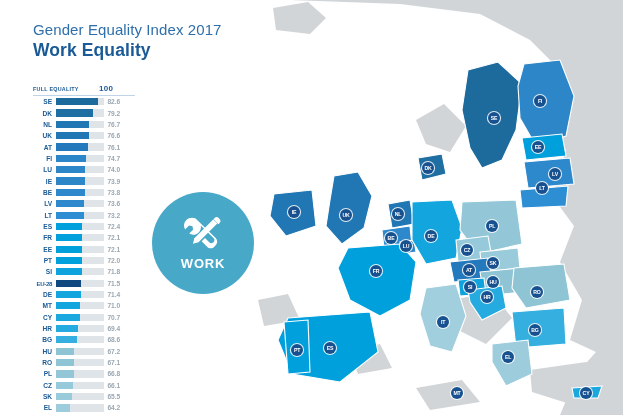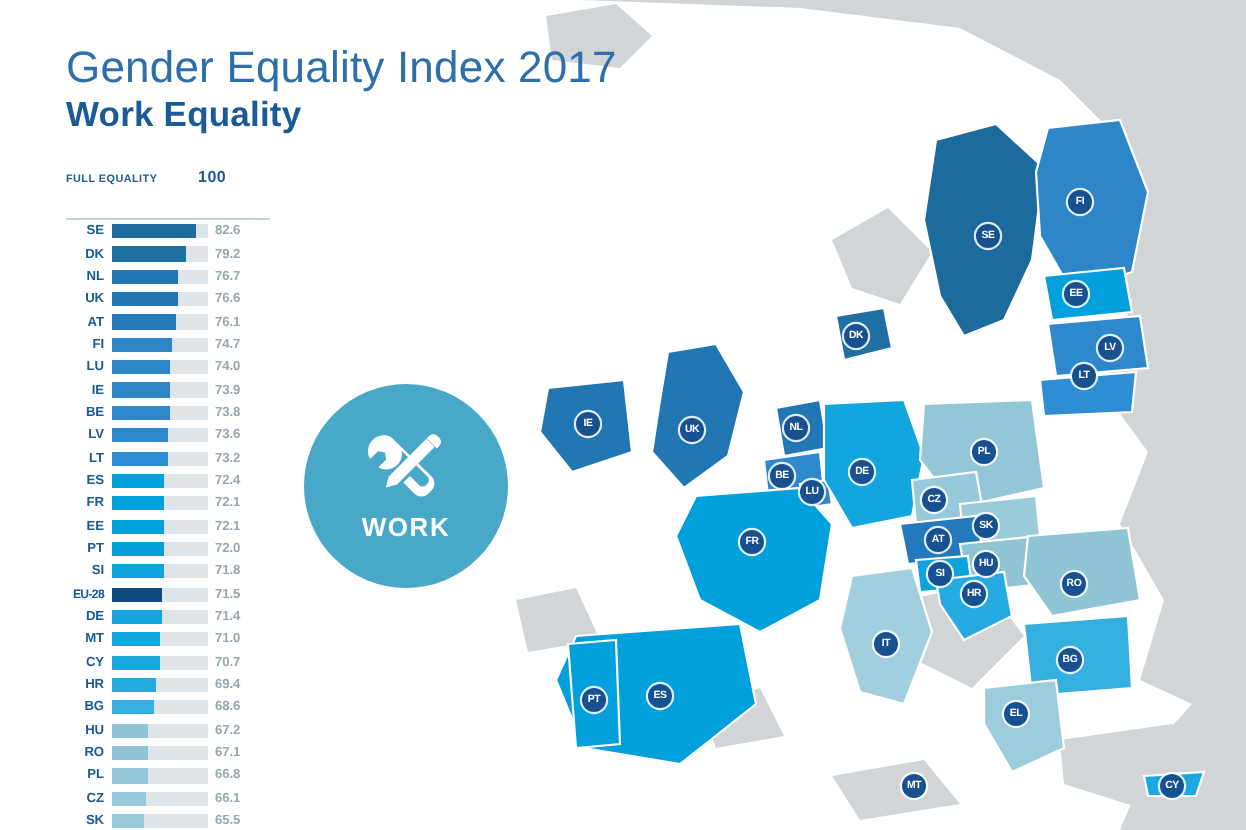--- a/index.html
+++ b/index.html
@@ -9,34 +9,34 @@
     font-family:"Liberation Sans","DejaVu Sans",sans-serif;
   }
 
   
   #map-panel{position:absolute;left:230px;top:0;width:393px;height:415px;}
   #map-svg{display:block;width:393px;height:415px;}
 
   
   #title-block{position:absolute;left:33px;top:22px;z-index:6;}
   #main-title{
-    font-size:22px;font-weight:400;color:#2e6fab;letter-spacing:.1px;
+    font-size:15px;font-weight:400;color:#2e6fab;letter-spacing:.1px;
     line-height:1.06;white-space:nowrap;
   }
   #sub-title{
     font-size:17.5px;font-weight:bold;color:#1a5a96;letter-spacing:.1px;
     line-height:1.18;margin-top:2px;white-space:nowrap;
   }
 
   
   #chart{position:absolute;left:33px;top:84px;width:102px;z-index:6;}
   .scale-row{
     display:flex;align-items:baseline;
     font-size:5.4px;font-weight:bold;color:#1a5a96;letter-spacing:.25px;
-    padding-bottom:16px;
+    padding-bottom:2px;
   }
   .scale-row.top{border-bottom:1px solid #bfd4e6;}
   .scale-label{width:66px;}
   .scale-num{font-size:8px;font-weight:bold;color:#1a5a96;}
 
   .bar-row{display:flex;align-items:center;height:11.35px;}
   .bar-code{
     width:19px;text-align:right;padding-right:3.5px;
     font-size:6.6px;font-weight:bold;color:#1a5a96;letter-spacing:-.05px;
   }

